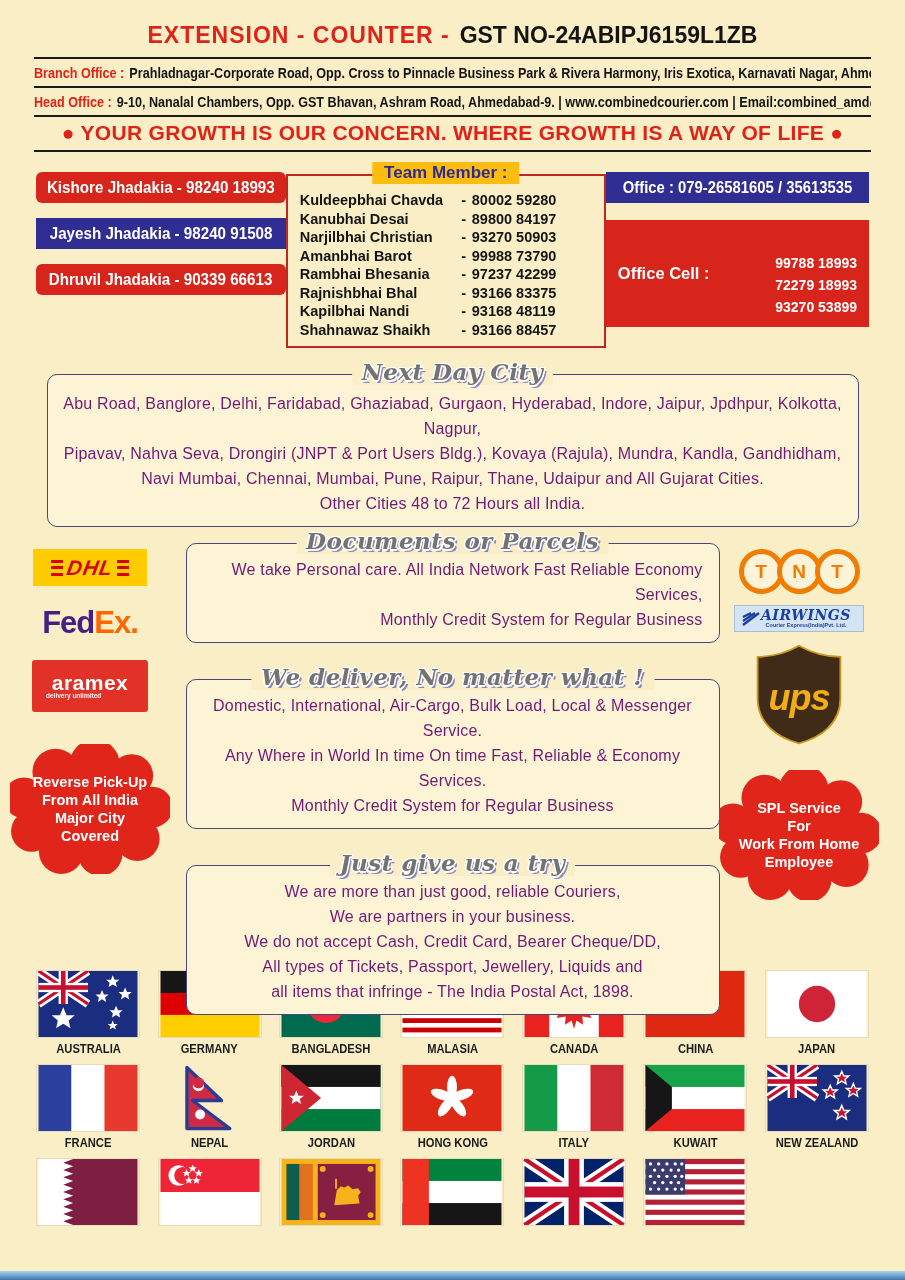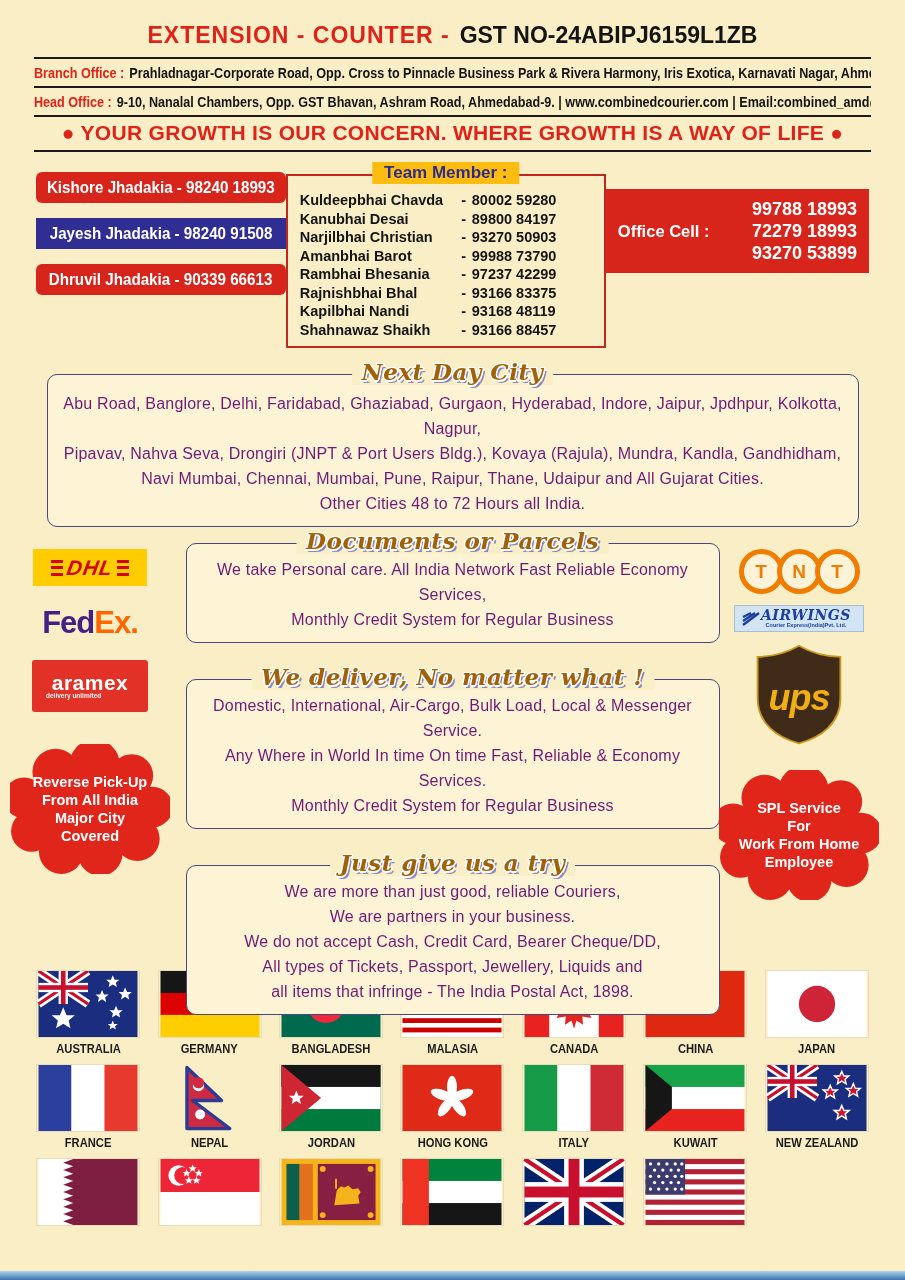--- a/index.html
+++ b/index.html
@@ -36,23 +36,23 @@
   .team-row{display:flex;font-weight:bold;font-size:14.5px;color:#141414;line-height:18.5px;}
   .team-row .name{width:156px;}
   .team-row .dash{width:16px;text-align:center;}
   .team-row .phone{flex:1;}
   .col-right{width:274px;padding-top:6px;}
   .office-bar{background:#312e93;color:#fff;font-weight:bold;font-size:16.5px;height:31px;
               display:flex;align-items:center;justify-content:center;white-space:nowrap;}
   .office-bar span{transform:scaleX(.9);}
   .cell-box{background:#d8251c;margin-top:17px;display:flex;padding:9px 12px;color:#fff;font-weight:bold;}
   .cell-label{font-size:16.5px;align-self:center;flex:1;}
-  .cell-nums{text-align:center;font-size:18px;line-height:22px;}
-  
-  .script{font-family:"DejaVu Serif",serif;font-style:italic;font-weight:bold;font-size:23px;color:#a16207;
+  .cell-nums{text-align:center;font-size:14px;line-height:22px;margin-top:23px;}
+  
+  .script{font-family:"DejaVu Serif",serif;font-style:italic;font-weight:bold;font-size:23px;color:#737373;
           white-space:nowrap;letter-spacing:.5px;
           text-shadow:-1.5px 0 #fff,1.5px 0 #fff,0 -1.5px #fff,0 1.5px #fff,
                       -1px -1px #fff,1px 1px #fff,-1px 1px #fff,1px -1px #fff,2.5px 2.5px 0 #8a87c0;}
   .fancy-box{border:1.6px solid #4a477f;border-radius:10px;background:#fcf4d4;position:relative;text-align:center;}
   .box-title{position:absolute;top:-17px;left:50%;transform:translateX(-50%);background:#faeec6;padding:0 10px;}
   .nd-box{width:782px;margin:26px auto 0;padding:16px 14px 10px;}
   .body-line{font-size:16px;line-height:25px;color:#701a75;letter-spacing:.2px;}
   
   .mid{position:relative;margin-top:16px;height:408px;}
   .side-left{position:absolute;left:26px;top:6px;width:128px;display:flex;flex-direction:column;align-items:center;gap:22px;}
@@ -192,20 +192,23 @@
           <span class="phone">93168 48119</span>
         </div>
       <div class="team-row">
           <span class="name">Shahnawaz Shaikh</span>
           <span class="dash">-</span>
           <span class="phone">93166 88457</span>
         </div>
     </div>
 
     <div class="col-right">
+      <div class="office-bar">
+          <span>Office : 079-26581605 / 35613535</span>
+        </div>
       <div class="cell-box">
         <div class="cell-label">Office Cell :</div>
         <div class="cell-nums">
           <div>99788 18993</div>
           <div>72279 18993</div>
           <div>93270 53899</div>
         </div>
       </div>
     </div>
   </div>
@@ -251,21 +254,21 @@
         <div class="cloud-text">
           <div>Reverse Pick-Up</div>
           <div>From All India</div>
           <div>Major City</div>
           <div>Covered</div>
         </div>
       </div>
     </div>
 
     <div class="center-col">
-      <div class="fancy-box cbox" style="margin-top:14px;">
+      <div class="fancy-box cbox" style="margin-top:14px;text-align:right;">
         <div class="box-title script">Documents or Parcels</div>
         <div class="body-line">We take Personal care. All India Network Fast Reliable Economy Services,</div>
         <div class="body-line">Monthly Credit System for Regular Business</div>
       </div>
       <div class="fancy-box cbox">
         <div class="box-title script">We deliver, No matter what !</div>
         <div class="body-line">Domestic, International, Air-Cargo, Bulk Load, Local &amp; Messenger Service.</div>
         <div class="body-line">Any Where in World In time On time Fast, Reliable &amp; Economy Services.</div>
         <div class="body-line">Monthly Credit System for Regular Business</div>
       </div>

